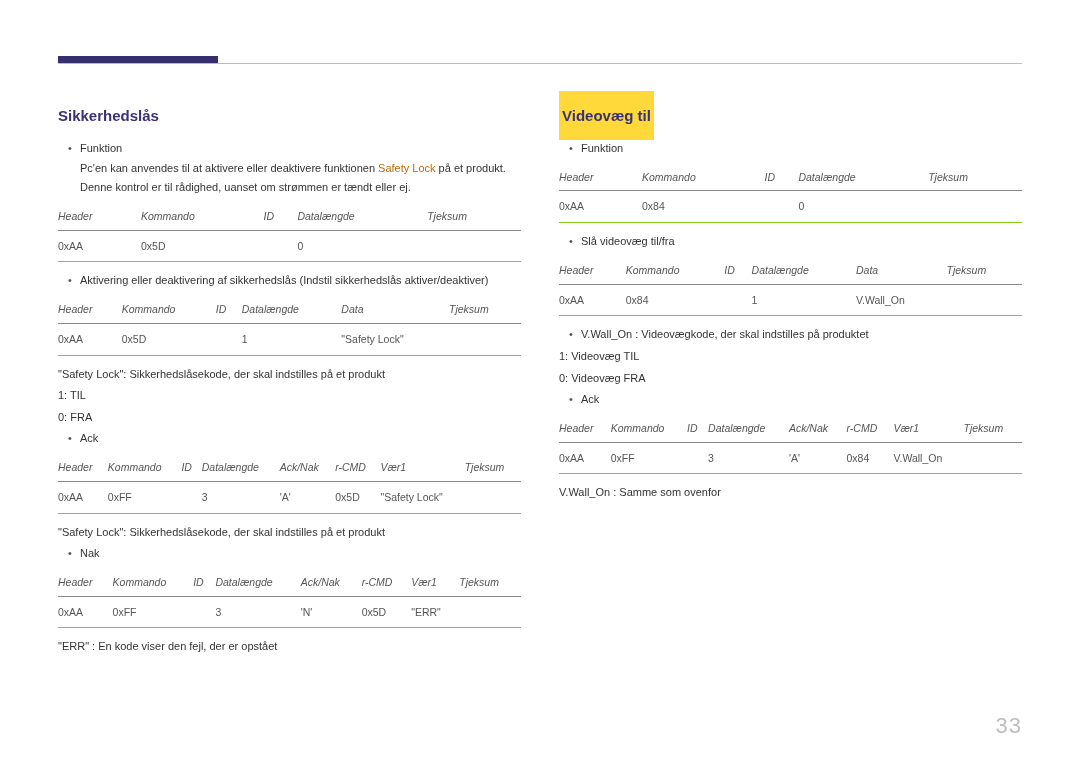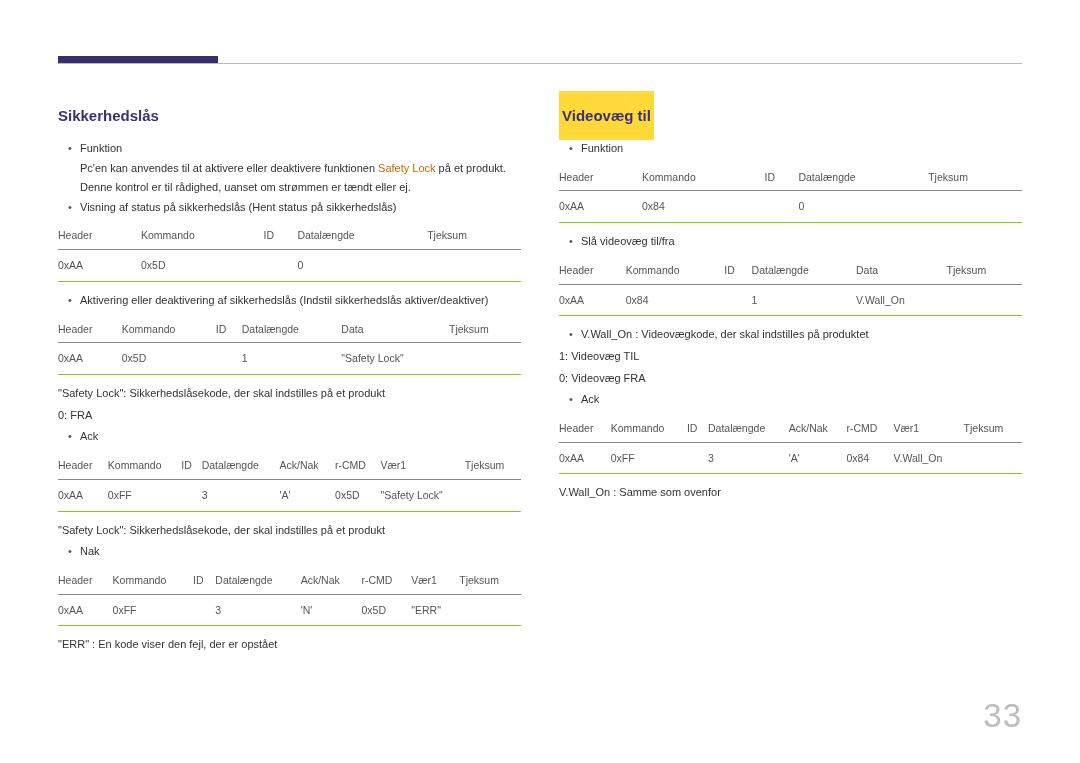--- a/index.html
+++ b/index.html
@@ -88,33 +88,34 @@
     margin: 6px 0 10px 0;
     font-size: 10.5px;
   }
   table.dtable th {
     text-align: left;
     font-weight: normal;
     color: #555;
     padding: 5px 6px 5px 0;
     border-bottom: 1px solid #888;
     white-space: nowrap;
+    font-style: italic;
   }
   table.dtable td {
     text-align: left;
     padding: 7px 6px 7px 0;
     border-bottom: 1px solid #84cc16;
     color: #555;
     white-space: nowrap;
   }
   .page-num {
     position: absolute;
     right: 58px;
     bottom: 20px;
-    font-size: 33px;
+    font-size: 22px;
     color: #bdbdbd;
     letter-spacing: 1px;
   }
 </style>
 </head>
 <body>
 
 <div class="page">
   <div class="top-bar"></div>
   <div class="top-line"></div>
@@ -125,23 +126,20 @@
       <div class="section-title">Sikkerhedslås</div>
 
       <ul class="bullets">
         <li>Funktion</li>
       </ul>
       <div class="para">
         <span>Pc'en kan anvendes til at aktivere eller deaktivere funktionen </span><span class="emph">Safety Lock</span><span> på et produkt.</span>
       </div>
       <div class="para">Denne kontrol er til rådighed, uanset om strømmen er tændt eller ej.</div>
 
-      <ul class="bullets">
-        <li>Visning af status på sikkerhedslås (Hent status på sikkerhedslås)</li>
-      </ul>
       <table class="dtable">
         <tbody>
             <tr>
           <th>Header</th>
           <th>Kommando</th>
           <th>ID</th>
           <th>Datalængde</th>
           <th>Tjeksum</th>
         </tr>
         <tr>
@@ -172,20 +170,21 @@
           <td>0x5D</td>
           <td></td>
           <td>1</td>
           <td>"Safety Lock"</td>
           <td></td>
         </tr>
       </tbody>
         </table>
 
       <div class="note">"Safety Lock": Sikkerhedslåsekode, der skal indstilles på et produkt</div>
+      <div class="note">1: TIL</div>
       <div class="note">0: FRA</div>
 
       <ul class="bullets">
         <li>Ack</li>
       </ul>
       <table class="dtable">
         <tbody>
             <tr>
           <th>Header</th>
           <th>Kommando</th>

